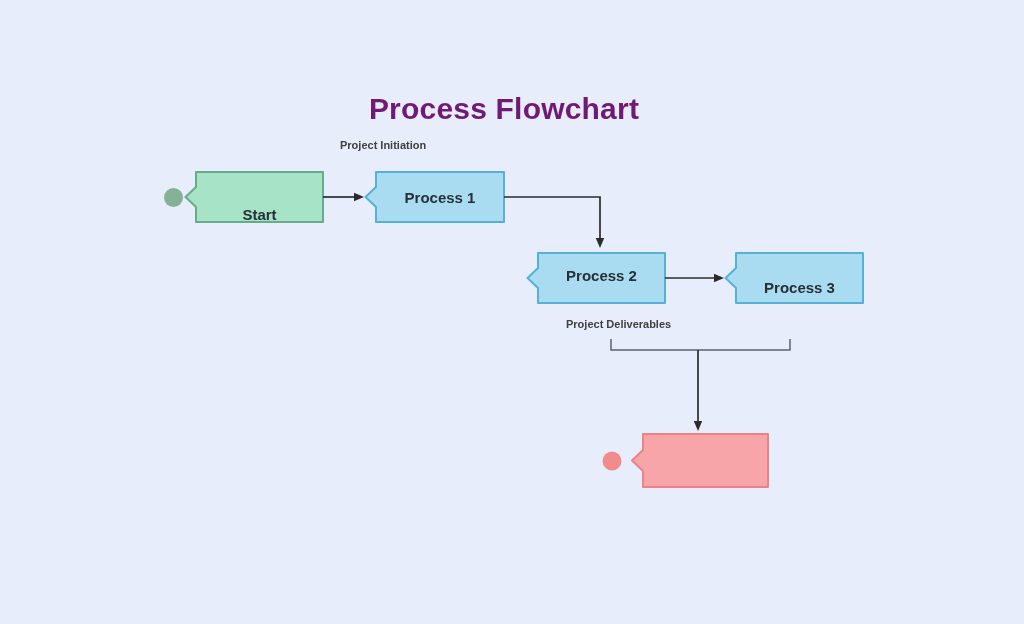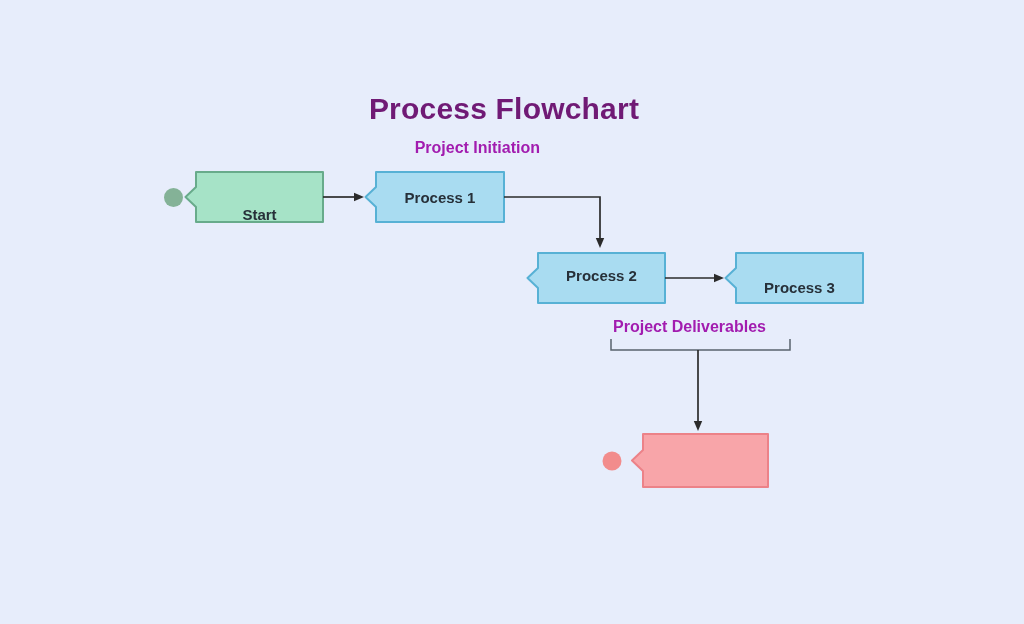--- a/index.html
+++ b/index.html
@@ -16,23 +16,23 @@
     text-align:center;
     font-size:30px; font-weight:bold;
     color:#701a75; letter-spacing:0.2px;margin-top:48px;
   }
   .node-label {
     display:flex; align-items:center; justify-content:center;
     font-size:15px; font-weight:bold;
     color:#273039; cursor:default;
   }
   .annotation {
-    text-align:right;
-    font-size:16px; font-weight:bold;
-    color:#a21caf;
+    text-align:left;
+    font-size:11px; font-weight:bold;
+    color:#404040;
   }
   .diagram-svg { left:0; top:0; }
 </style>
 </head>
 <body>
 
 <div class="canvas">
 
   <div class="abs page-title">Process Flowchart</div>
 

